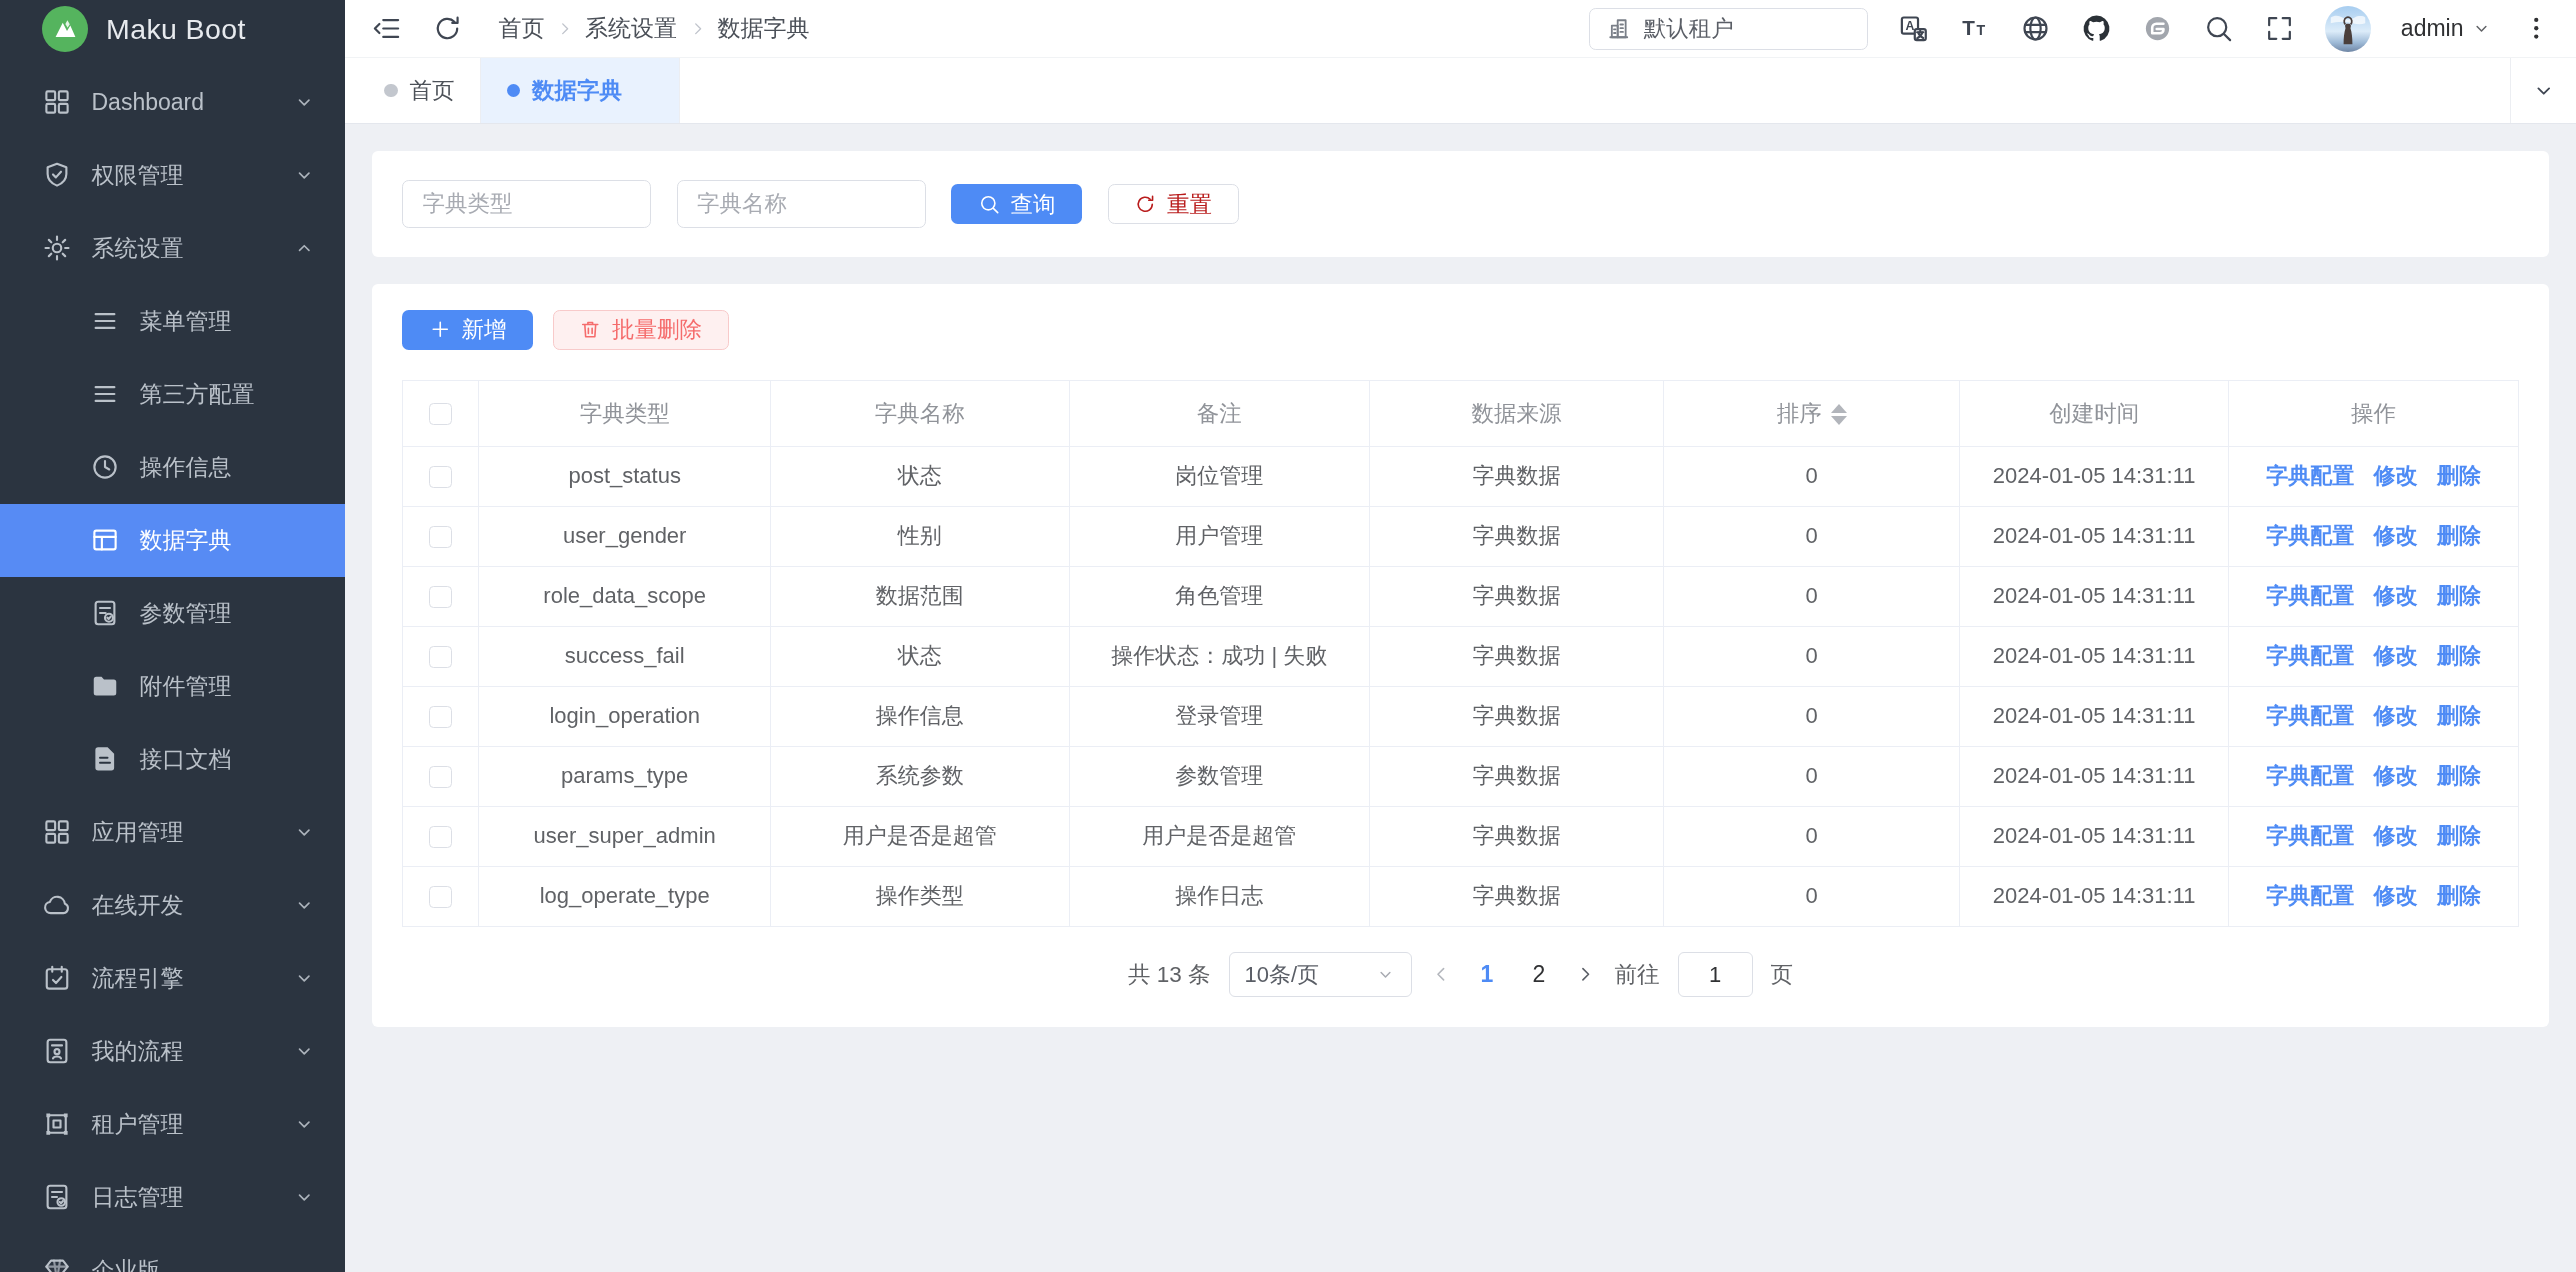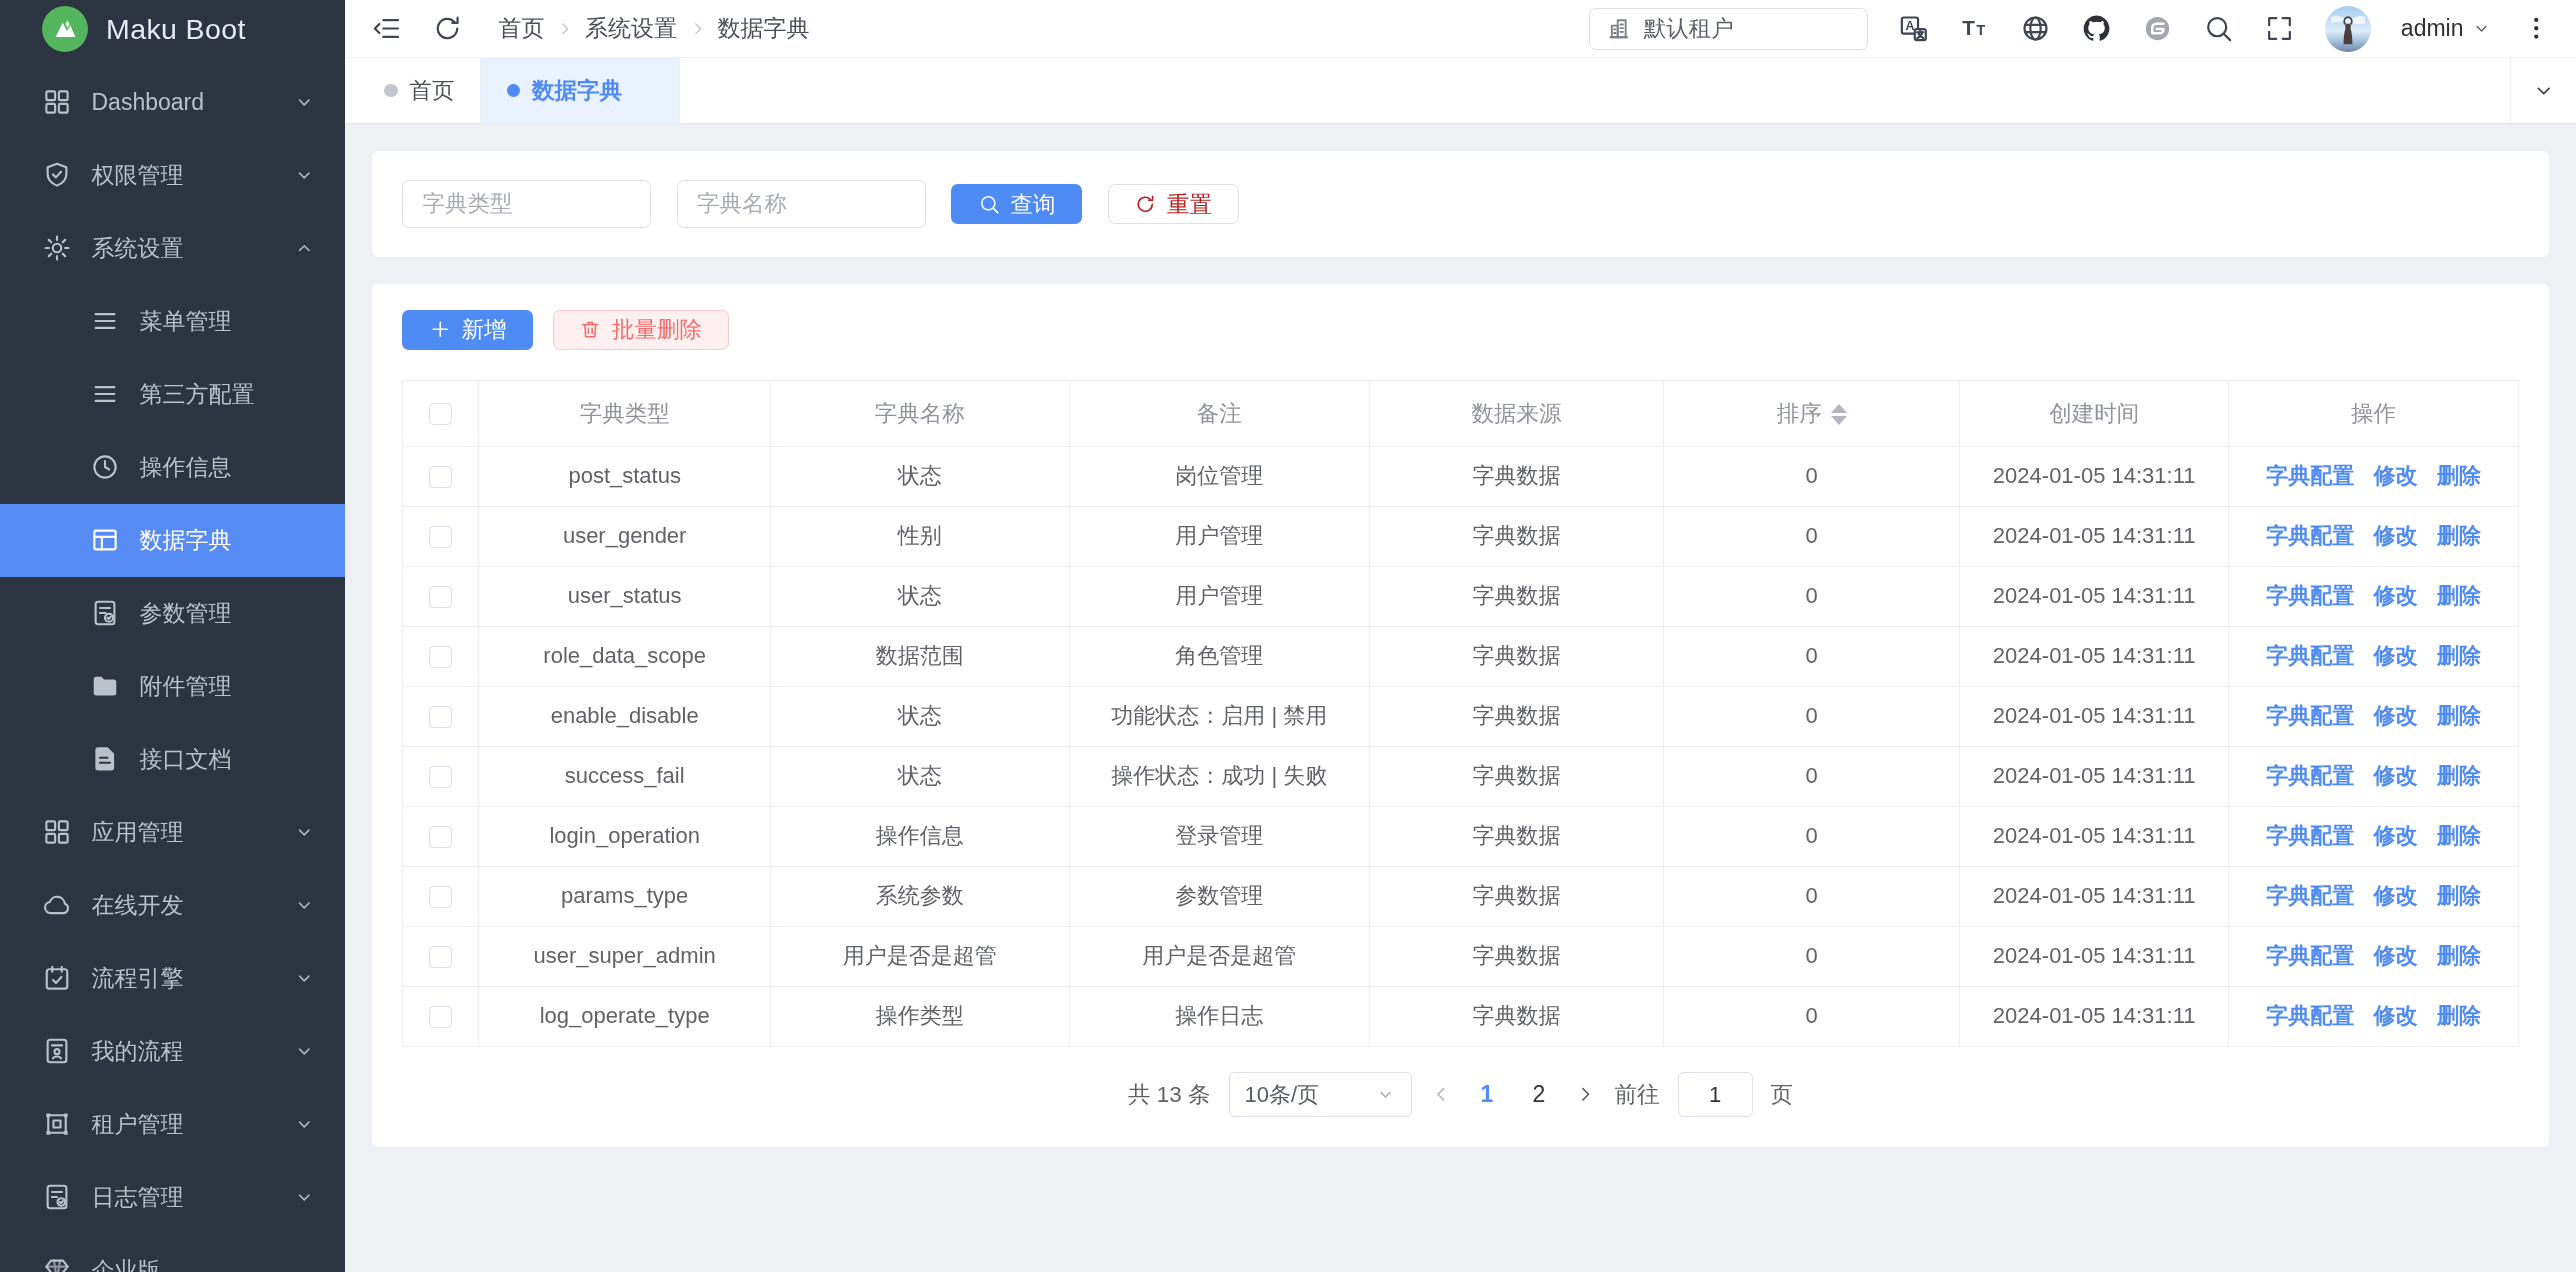--- a/index.html
+++ b/index.html
@@ -502,58 +502,34 @@
     <td>性别</td>
     <td>用户管理</td>
     <td>字典数据</td>
     <td>0</td>
     <td>2024-01-05 14:31:11</td>
     <td>
       <a class="lnk">字典配置</a><a class="lnk">修改</a><a class="lnk">删除</a>
     </td>
   </tr>
 
-  <tr>
-    <td><span class="cb"></span></td>
-    <td>user_status</td>
-    <td>状态</td>
-    <td>用户管理</td>
-    <td>字典数据</td>
-    <td>0</td>
-    <td>2024-01-05 14:31:11</td>
-    <td>
-      <a class="lnk">字典配置</a><a class="lnk">修改</a><a class="lnk">删除</a>
-    </td>
-  </tr>
 
   <tr>
     <td><span class="cb"></span></td>
     <td>role_data_scope</td>
     <td>数据范围</td>
     <td>角色管理</td>
     <td>字典数据</td>
     <td>0</td>
     <td>2024-01-05 14:31:11</td>
     <td>
       <a class="lnk">字典配置</a><a class="lnk">修改</a><a class="lnk">删除</a>
     </td>
   </tr>
 
-  <tr>
-    <td><span class="cb"></span></td>
-    <td>enable_disable</td>
-    <td>状态</td>
-    <td>功能状态：启用 | 禁用</td>
-    <td>字典数据</td>
-    <td>0</td>
-    <td>2024-01-05 14:31:11</td>
-    <td>
-      <a class="lnk">字典配置</a><a class="lnk">修改</a><a class="lnk">删除</a>
-    </td>
-  </tr>
 
   <tr>
     <td><span class="cb"></span></td>
     <td>success_fail</td>
     <td>状态</td>
     <td>操作状态：成功 | 失败</td>
     <td>字典数据</td>
     <td>0</td>
     <td>2024-01-05 14:31:11</td>
     <td>

